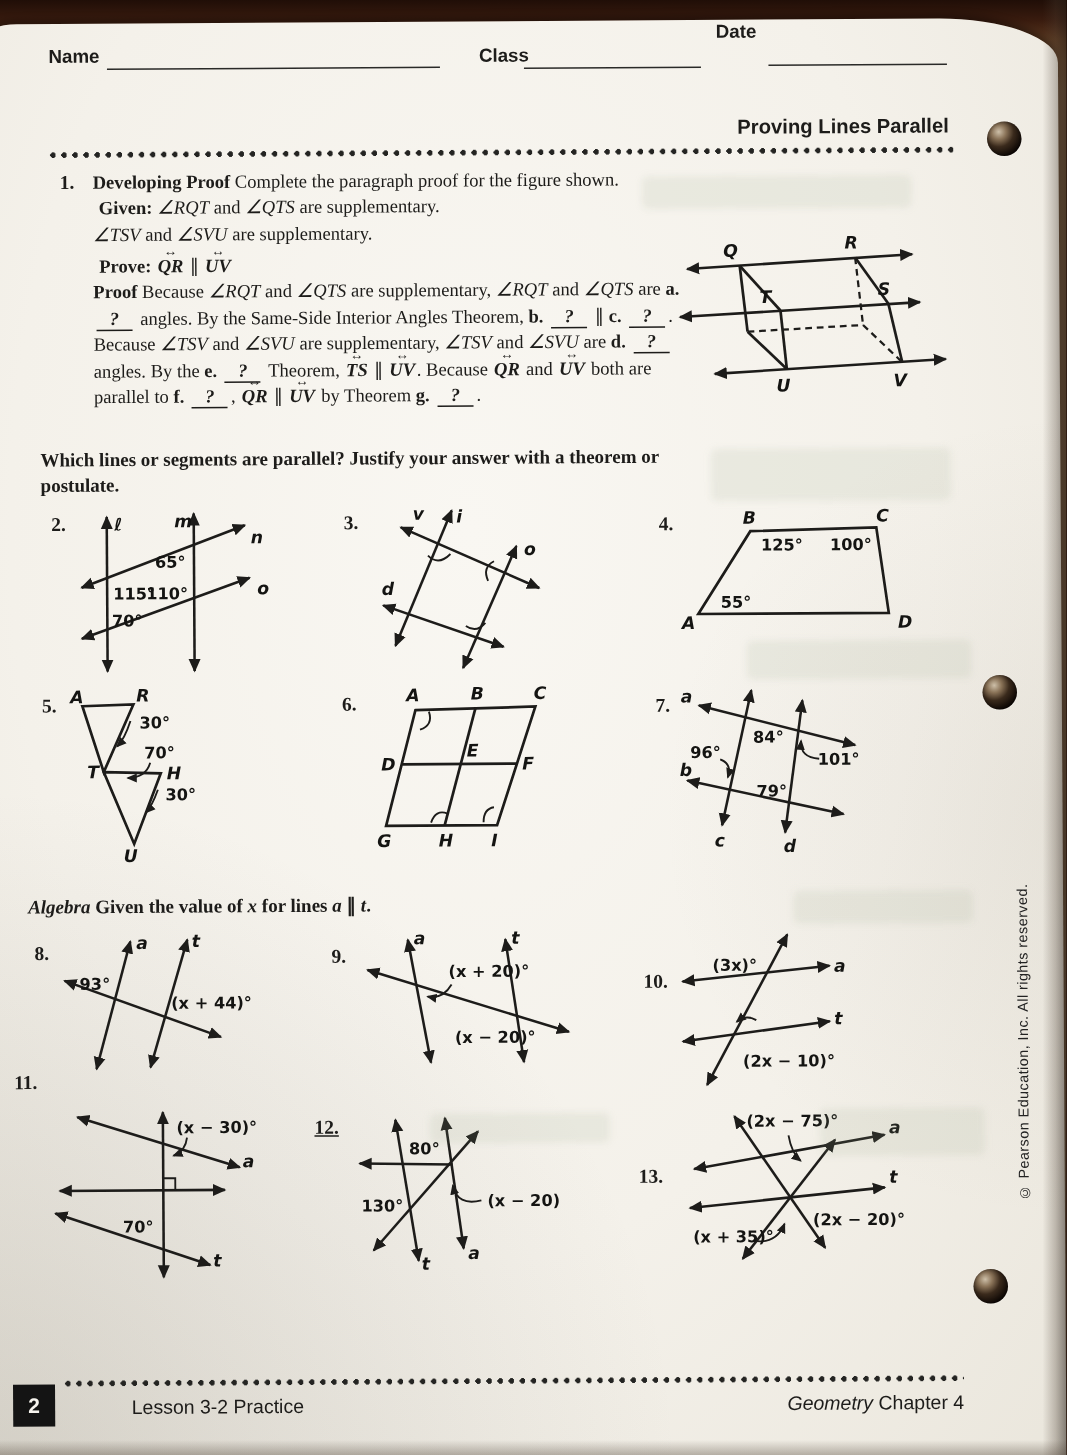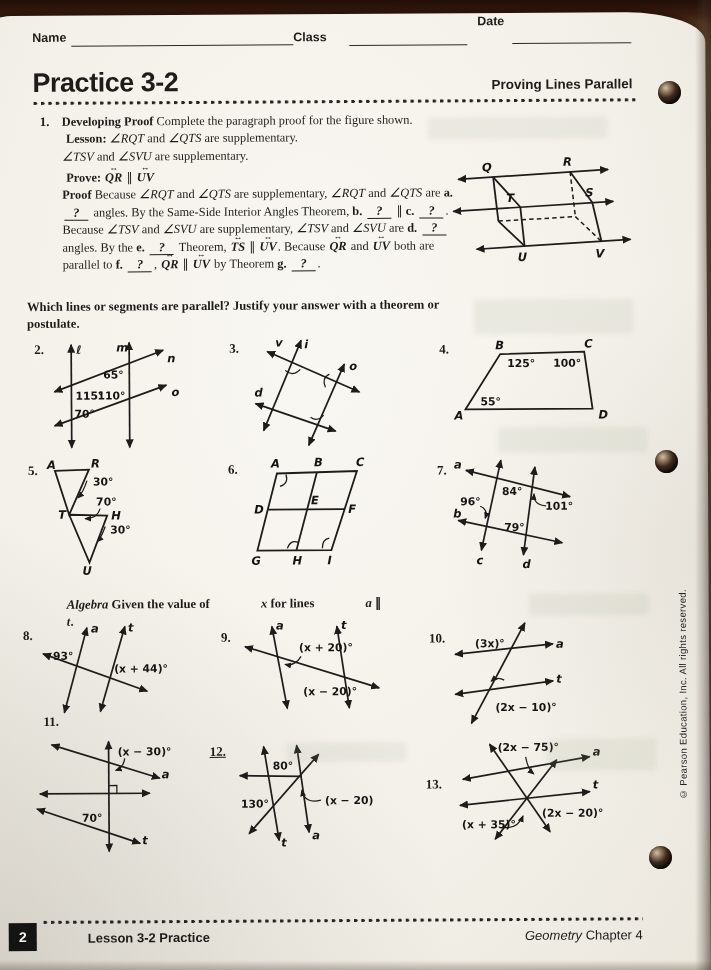--- a/index.html
+++ b/index.html
@@ -30,21 +30,21 @@
   .title{font-size:27px;font-weight:bold;letter-spacing:-.5px;}
   .subtitle{font-size:13.5px;font-weight:bold;}
   .p1-num,.q-num{font-family:"Liberation Serif",serif;font-weight:bold;font-size:13px;}
   .p1-body{font-family:"Liberation Serif",serif;font-size:12.4px;line-height:1.4;width:394px;}
   .p1-body .row{margin:0;}
   .indent{margin-left:42px;}
   .proof{margin-top:7px;}
   .sec-head{font-family:"Liberation Serif",serif;font-size:12.7px;line-height:1.32;}
   .seg-b{font-weight:bold;}
   .seg-i{font-style:italic;margin-top:40px;}
-  .seg-bi{font-weight:bold;font-style:italic;margin-left:48px;}
+  .seg-bi{font-weight:bold;font-style:italic;}
   .seg-ov{position:relative;display:inline-block;font-weight:bold;font-style:italic;margin:0 1px;}
   .seg-ov::before{content:"↔";position:absolute;left:50%;transform:translateX(-50%);top:-8px;
     font-size:9px;font-style:normal;font-weight:bold;}
   .seg-bl{display:inline-block;min-width:18px;text-align:center;border-bottom:1.3px solid #1d1c1a;
     font-weight:bold;font-style:italic;padding:0 3px;margin:0 2px;line-height:1.05;}
   .fig line,.fig path,.fig polyline{stroke:#1d1c1a;fill:none;}
   .fig .ln{stroke-width:1.7px;}
   .fig .seg{stroke-width:1.8px;}
   .fig .dash{stroke-width:1.5px;stroke-dasharray:4.5 3.2;}
   .fig .arc{stroke-width:1.25px;}
@@ -78,33 +78,32 @@
 
     <div class="bleed" style="left:430px;top:118px;width:180px;height:22px;"></div>
     <div class="bleed" style="left:475px;top:300px;width:160px;height:35px;"></div>
     <div class="bleed" style="left:498px;top:428px;width:150px;height:26px;"></div>
     <div class="bleed" style="left:528px;top:595px;width:120px;height:22px;"></div>
     <div class="bleed" style="left:285px;top:742px;width:120px;height:20px;"></div>
     <div class="bleed" style="left:545px;top:740px;width:110px;height:32px;"></div>
 
     <div class="abs hdr-label" style="left:35px;top:29px;">Name</div>
     <div class="abs blank-line" style="left:74px;top:30px;width:222px;"></div>
-    <div class="abs hdr-label" style="left:296px;top:30px;">Class</div>
+    <div class="abs hdr-label" style="left:322px;top:30px;">Class</div>
     <div class="abs blank-line" style="left:352px;top:31px;width:118px;"></div>
     <div class="abs hdr-label" style="left:480px;top:15px;">Date</div>
     <div class="abs blank-line" style="left:515px;top:30px;width:119px;"></div>
 
-    <div class="abs title" style="left:35px;top:66px;">Practice 3-2</div>
     <div class="abs subtitle" style="left:395px;top:78px;width:240px;text-align:right;">Proving Lines Parallel</div>
     <div class="abs dots" style="left:35px;top:99px;width:603px;"></div>
 
     <div class="abs p1-num" style="left:42px;top:112px;">1.</div>
     <div class="abs p1-body" style="left:64px;top:112px;">
       <div class="row"><span class="seg seg-b">Developing Proof </span><span class="seg seg-p">Complete the paragraph proof for the figure shown.</span></div>
-      <div class="row" style="margin-left:4px;"><span class="seg seg-b">Lesson: </span><span class="seg seg-i">∠RQT</span><span class="seg seg-p"> and </span><span class="seg seg-i">∠QTS</span><span class="seg seg-p"> are supplementary.</span></div>
+      <div class="row" style="margin-left:4px;"><span class="seg seg-b">Given: </span><span class="seg seg-i">∠RQT</span><span class="seg seg-p"> and </span><span class="seg seg-i">∠QTS</span><span class="seg seg-p"> are supplementary.</span></div>
       <div class="row indent"><span class="seg seg-i">∠TSV</span><span class="seg seg-p"> and </span><span class="seg seg-i">∠SVU</span><span class="seg seg-p"> are supplementary.</span></div>
       <div class="row" style="margin-left:4px;margin-top:4px;"><span class="seg seg-b">Prove: </span><span class="seg seg-ov">QR</span><span class="seg seg-p"> ∥ </span><span class="seg seg-ov">UV</span></div>
       <div class="row proof"><span class="seg seg-b">Proof </span><span class="seg seg-p">Because </span><span class="seg seg-i">∠RQT</span><span class="seg seg-p"> and </span><span class="seg seg-i">∠QTS</span><span class="seg seg-p"> are supplementary, </span><span class="seg seg-i">∠RQT</span><span class="seg seg-p"> and </span><span class="seg seg-i">∠QTS</span><span class="seg seg-p"> are </span><span class="seg seg-b">a. </span><span class="seg seg-bl">?</span><span class="seg seg-p"> angles. By the Same-Side Interior Angles Theorem, </span><span class="seg seg-b">b. </span><span class="seg seg-bl">?</span><span class="seg seg-p"> ∥ </span><span class="seg seg-b">c. </span><span class="seg seg-bl">?</span><span class="seg seg-p">. Because </span><span class="seg seg-i">∠TSV</span><span class="seg seg-p"> and </span><span class="seg seg-i">∠SVU</span><span class="seg seg-p"> are supplementary, </span><span class="seg seg-i">∠TSV</span><span class="seg seg-p"> and </span><span class="seg seg-i">∠SVU</span><span class="seg seg-p"> are </span><span class="seg seg-b">d. </span><span class="seg seg-bl">?</span><span class="seg seg-p"> angles. By the </span><span class="seg seg-b">e. </span><span class="seg seg-bl">?</span><span class="seg seg-p"> Theorem, </span><span class="seg seg-ov">TS</span><span class="seg seg-p"> ∥ </span><span class="seg seg-ov">UV</span><span class="seg seg-p">. Because </span><span class="seg seg-ov">QR</span><span class="seg seg-p"> and </span><span class="seg seg-ov">UV</span><span class="seg seg-p"> both are parallel to </span><span class="seg seg-b">f. </span><span class="seg seg-bl">?</span><span class="seg seg-p">, </span><span class="seg seg-ov">QR</span><span class="seg seg-p"> ∥ </span><span class="seg seg-ov">UV</span><span class="seg seg-p"> by Theorem </span><span class="seg seg-b">g. </span><span class="seg seg-bl">?</span><span class="seg seg-p">.</span></div>
     </div>
 
     <svg class="abs fig" style="left:450px;top:150px;" width="215" height="115">
       <g>
         <line class="ln" x1="10" y1="30" x2="160" y2="21" marker-start="url(#ah)" marker-end="url(#ah)"></line>
         <line class="ln" x1="5" y1="62" x2="165" y2="53" marker-start="url(#ah)" marker-end="url(#ah)"></line>
         <line class="ln" x1="28" y1="100" x2="182" y2="91" marker-start="url(#ah)" marker-end="url(#ah)"></line>
@@ -236,21 +235,21 @@
       <text class="ang" x="50" y="41">84°</text>
       <text class="ang" x="8" y="51">96°</text>
       <text class="ang" x="93" y="56">101°</text>
       <text class="ang" x="52" y="77">79°</text>
     </svg>
 
     <div class="abs sec-head" style="left:18px;top:595px;width:420px;"><span class="seg seg-bi">Algebra</span><span class="seg seg-b"> Given the value of </span><span class="seg seg-bi">x</span><span class="seg seg-b"> for lines </span><span class="seg seg-bi">a</span><span class="seg seg-b"> ∥ </span><span class="seg seg-bi">t</span><span class="seg seg-b">.</span></div>
 
     <div class="abs q-num" style="left:22px;top:626px;">8.</div>
     <div class="abs q-num" style="left:220px;top:629px;">9.</div>
-    <div class="abs q-num" style="left:428px;top:631px;">10.</div>
+    <div class="abs q-num" style="left:428px;top:647px;">10.</div>
 
     <svg class="abs fig" style="left:38px;top:620px;" width="168" height="110">
       <g>
         <line class="ln" x1="48" y1="6" x2="25" y2="91" marker-start="url(#ah)" marker-end="url(#ah)"></line>
         <line class="ln" x1="86" y1="5" x2="61" y2="90" marker-start="url(#ah)" marker-end="url(#ah)"></line>
         <line class="ln" x1="4" y1="32" x2="108" y2="70" marker-start="url(#ah)" marker-end="url(#ah)"></line>
       </g>
       <text class="pt" x="52" y="11">a</text>
       <text class="pt" x="89" y="10">t</text>
       <text class="ang" x="14" y="38">93°</text>
@@ -276,21 +275,21 @@
         <line class="ln" x1="6" y1="75" x2="104" y2="62" marker-start="url(#ah)" marker-end="url(#ah)"></line>
         <line class="ln" x1="22" y1="104" x2="76" y2="4" marker-start="url(#ah)" marker-end="url(#ah)"></line>
         <path class="arc" d="M55,61 q-7,-4 -13,1" marker-end="url(#ah2)"></path>
       </g>
       <text class="pt" x="107" y="29">a</text>
       <text class="pt" x="107" y="64">t</text>
       <text class="ang" x="26" y="28">(3x)°</text>
       <text class="ang" x="46" y="92">(2x − 10)°</text>
     </svg>
 
-    <div class="abs q-num" style="left:8px;top:712px;margin-left:34px;">11.</div>
+    <div class="abs q-num" style="left:8px;top:712px;">11.</div>
     <div class="abs q-num" style="left:208px;top:743px;text-decoration:underline;">12.</div>
     <div class="abs q-num" style="left:424px;top:741px;margin-top:36px;">13.</div>
 
     <svg class="abs fig" style="left:28px;top:736px;" width="180" height="120">
       <g>
         <line class="ln" x1="79" y1="4" x2="79" y2="114" marker-start="url(#ah)" marker-end="url(#ah)"></line>
         <line class="ln" x1="10" y1="56" x2="120" y2="56" marker-start="url(#ah)" marker-end="url(#ah)"></line>
         <path class="arc" d="M87,56 v-8 h-8"></path>
         <line class="ln" x1="22" y1="7" x2="130" y2="41" marker-start="url(#ah)" marker-end="url(#ah)"></line>
         <line class="ln" x1="7" y1="71" x2="110" y2="106" marker-start="url(#ah)" marker-end="url(#ah)"></line>
@@ -328,21 +327,21 @@
       </g>
       <text class="pt" x="145" y="21">a</text>
       <text class="pt" x="145" y="54">t</text>
       <text class="ang" x="50" y="16">(2x − 75)°</text>
       <text class="ang" x="94" y="82">(2x − 20)°</text>
       <text class="ang" x="14" y="93">(x + 35)°</text>
     </svg>
 
     <div class="abs dots" style="left:40px;top:918px;width:600px;"></div>
     <div class="abs page-sq" style="left:6px;top:921px;width:28px;height:28px;">2</div>
-    <div class="abs footer-left" style="left:85px;top:929px;font-weight:bold;">Lesson 3-2 Practice</div>
+    <div class="abs footer-left" style="left:85px;top:929px;font-weight:normal;">Lesson 3-2 Practice</div>
     <div class="abs footer-right" style="left:400px;top:929px;width:240px;text-align:right;"><span class="seg seg-i">Geometry</span><span class="seg seg-p"> Chapter 4</span></div>
 
     <div class="abs copyright" style="left:676px;top:462px;height:340px;">© Pearson Education, Inc. All rights reserved.</div>
   </div>
 
   <div class="right-shade"></div>
   <div class="bottom-shade"></div>
   <div class="hole" style="left:658px;top:81px;"></div>
   <div class="hole" style="left:655px;top:450px;"></div>
   <div class="hole" style="left:649px;top:846px;"></div>

